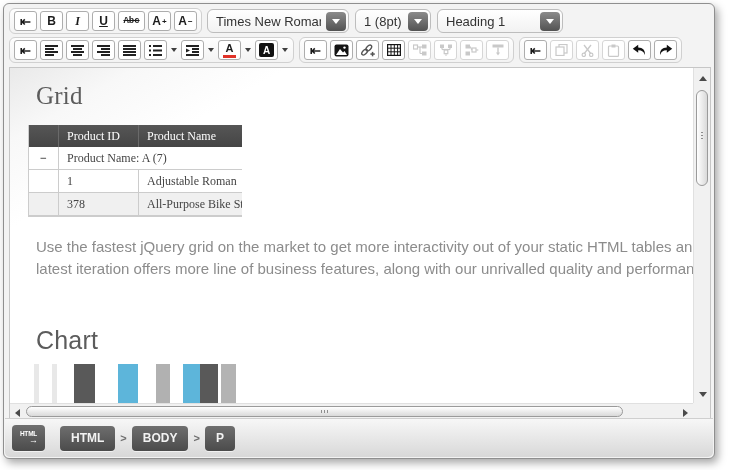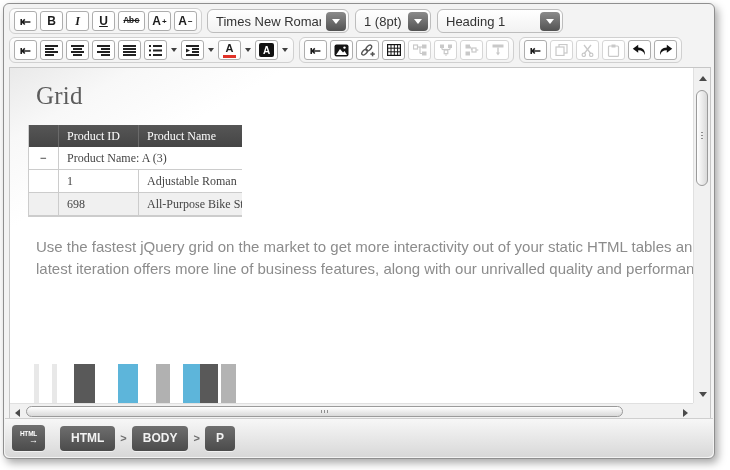--- a/index.html
+++ b/index.html
@@ -309,39 +309,40 @@
       <div class="hdg" style="left:26px;top:14px;font-family:Liberation Serif, serif;">Grid</div>
 
       <div class="grid">
         <div class="g-head">
           <div class="c0"></div>
           <div class="c1">Product ID</div>
           <div class="c2">Product Name</div>
         </div>
         <div class="g-row">
           <div class="c0">−</div>
-          <div class="span">Product Name: A (3)</div>
+          <div class="span">Product Name: A (7)</div>
         </div>
         <div class="g-row">
           <div class="c0"></div>
           <div class="c1">1</div>
           <div class="c2">Adjustable Roman</div>
         </div>
         <div class="g-row alt">
           <div class="c0"></div>
-          <div class="c1">698</div>
+          <div class="c1">378</div>
           <div class="c2">All-Purpose Bike Sta</div>
         </div>
       </div>
 
       <div class="para">
         <div>Use the fastest jQuery grid on the market to get more interactivity out of your static HTML tables and dat</div>
         <div>latest iteration offers more line of business features, along with our unrivalled quality and performance.</div>
       </div>
 
+      <div class="hdg" style="left:26px;top:258px;">Chart</div>
       <div class="bars">
             <div class="bar" style="left: 24px; width: 5px; background: rgb(232, 232, 232);"></div>
             <div class="bar" style="left: 42px; width: 5px; background: rgb(232, 232, 232);"></div>
             <div class="bar" style="left: 64px; width: 21px; background: rgb(89, 89, 89);"></div>
             <div class="bar" style="left: 108px; width: 20px; background: rgb(93, 181, 218);"></div>
             <div class="bar" style="left: 146px; width: 14px; background: rgb(177, 177, 177);"></div>
             <div class="bar" style="left: 173px; width: 17px; background: rgb(93, 181, 218);"></div>
             <div class="bar" style="left: 190px; width: 18px; background: rgb(89, 89, 89);"></div>
             <div class="bar" style="left: 211px; width: 15px; background: rgb(179, 179, 179);"></div>
           </div>

